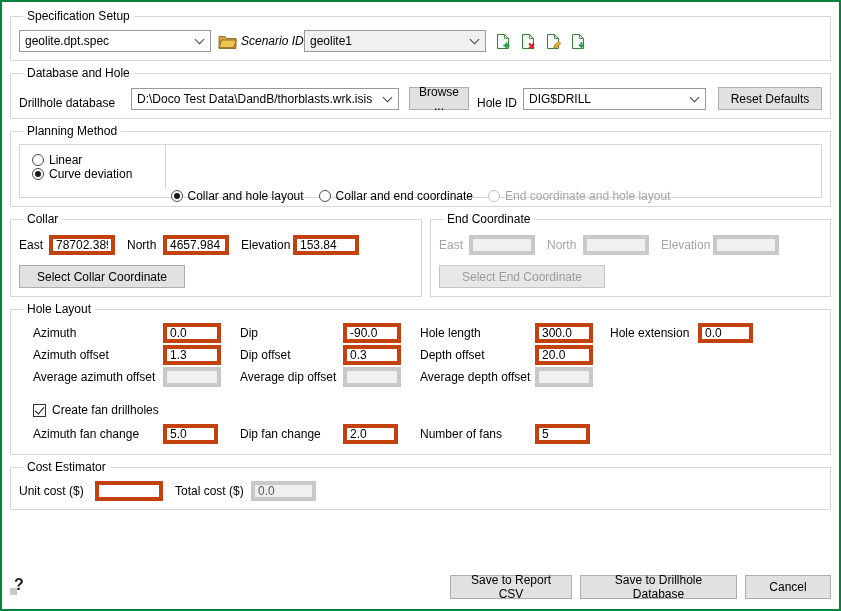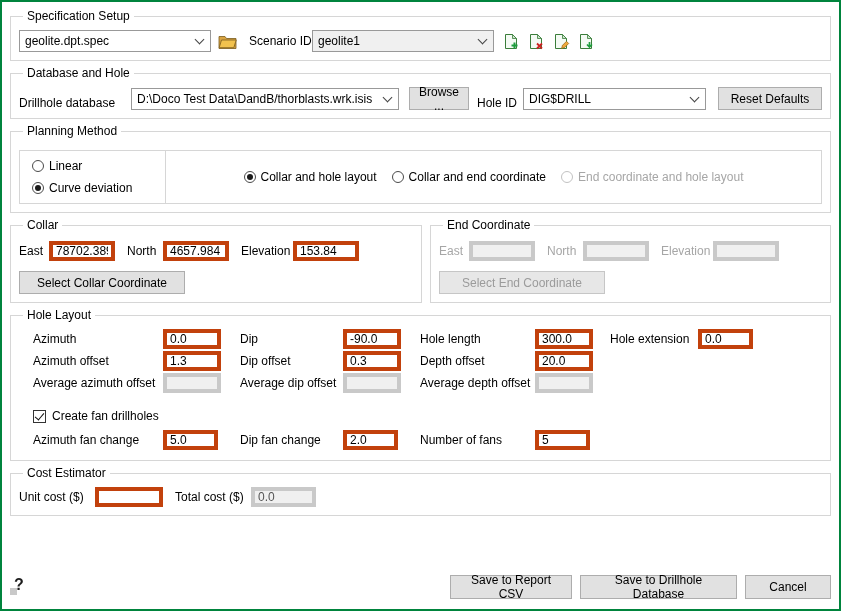--- a/index.html
+++ b/index.html
@@ -41,32 +41,32 @@
   .radio.disabled { color:#A6A6A6; cursor:default; }
   .radio.disabled .rb { border-color:#C2C2C2; }
   .cbx { display:inline-flex; align-items:center; cursor:pointer; }
   .cb { width:13px; height:13px; border:1px solid #333; background:#fff; margin-right:6px; position:relative; flex:0 0 auto; }
   .cb.checked::after { content:''; position:absolute; left:3px; top:0px; width:4px; height:8px;
     border-right:1.8px solid #111; border-bottom:1.8px solid #111; transform:rotate(40deg); }
 
   
   .spec-lbl { width:169px; }
   .spec-combo { width:192px; }
-  .scen-lbl { margin-left:12px; width:63px; }
+  .scen-lbl { margin-left:4px; width:63px;font-style:italic; }
   .scen-combo { width:182px; }
   .scen-icons { display:flex; gap:5px; margin-left:7px; }
 
   .db-lbl { width:112px; }
   .db-combo { width:268px; }
   .db-browse { margin-left:10px; width:60px; }
   .holeid-lbl { margin-left:8px; width:46px; }
   .holeid-combo { width:183px; }
   .reset-btn { margin-left:auto; width:104px; }
 
-  .pm-box { border:1px solid #D6D6D6; display:flex; margin-top:9px; height:54px; }
+  .pm-box { border:1px solid #D6D6D6; display:flex; margin-top:3px; height:54px;flex-direction:column; }
   .pm-left { width:146px; border-right:1px solid #D6D6D6; padding:8px 12px; display:flex; flex-direction:column; justify-content:space-between; }
   .pm-right { flex:1; display:flex; align-items:center; justify-content:center; gap:15px; }
 
   .twin { display:flex; gap:8px; }
   .fs-collar { flex:0 0 412px; }
   .fs-end { flex:1; }
   .coord-row { margin-top:6px; }
   .c-l1 { width:30px; }
   .c-l2 { margin-left:12px; width:36px; }
   .c-l3 { margin-left:12px; width:52px; }

